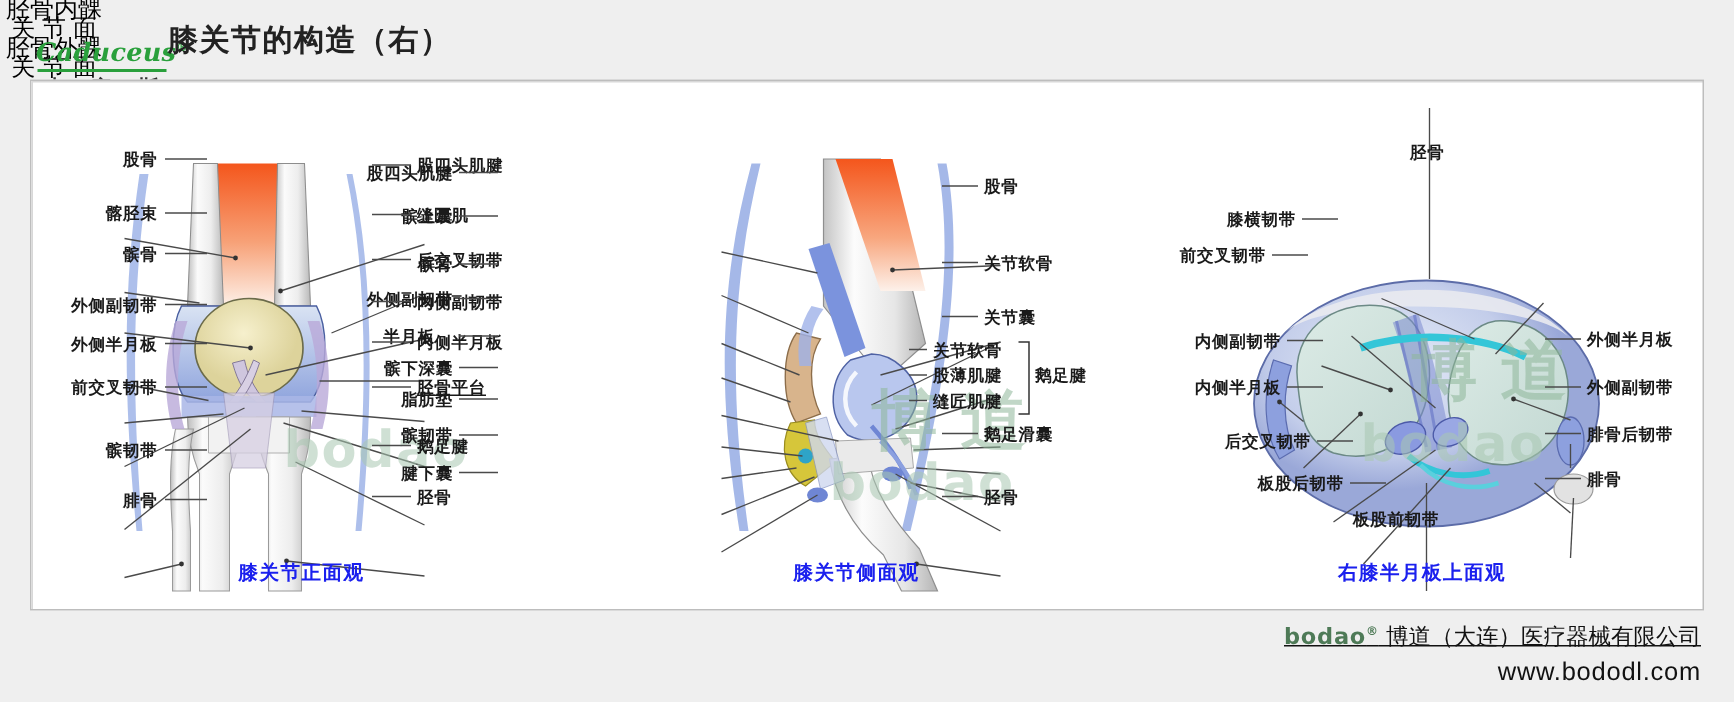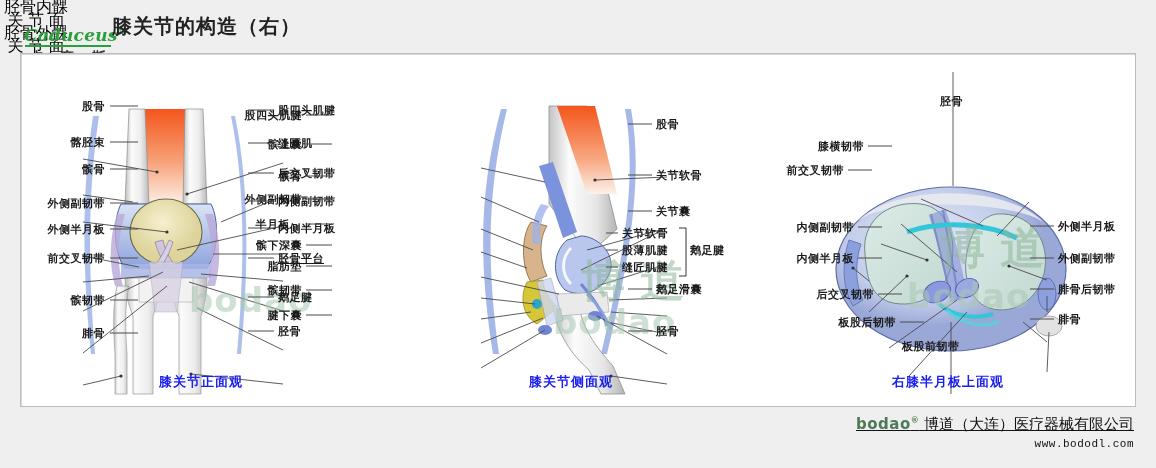--- a/index.html
+++ b/index.html
@@ -65,22 +65,22 @@
     color:#a9c8b2;font-size:34px;letter-spacing:1px;
   }
   
   .footer{position:absolute;right:22px;top:415px;text-align:right;}
   .footer-line1{font-size:15px;color:#111;font-family:"DejaVu Sans","Liberation Sans",sans-serif;text-decoration:underline;}
   .footer-brand{
     font-family:"DejaVu Sans","Liberation Sans",sans-serif;font-weight:bold;
     color:#4e7a57;font-size:15px;letter-spacing:.5px;
   }
   .footer-reg{font-size:8px;vertical-align:super;}
-  .footer-line2{font-size:11px;color:#111;margin-top:4px;letter-spacing:.5px;
-    font-family:Liberation Mono, monospace;}
+  .footer-line2{font-size:17px;color:#111;margin-top:4px;letter-spacing:.5px;
+    font-family:Liberation Sans, sans-serif;}
 </style>
 </head>
 <body>
 
 <div class="header">
   <div class="logo">
     <div class="logo-word"><span>Caduceus</span><span class="logo-reg">®</span></div>
     <div class="logo-rule"></div>
     <div class="logo-cn">卡 帝 斯</div>
   </div>

